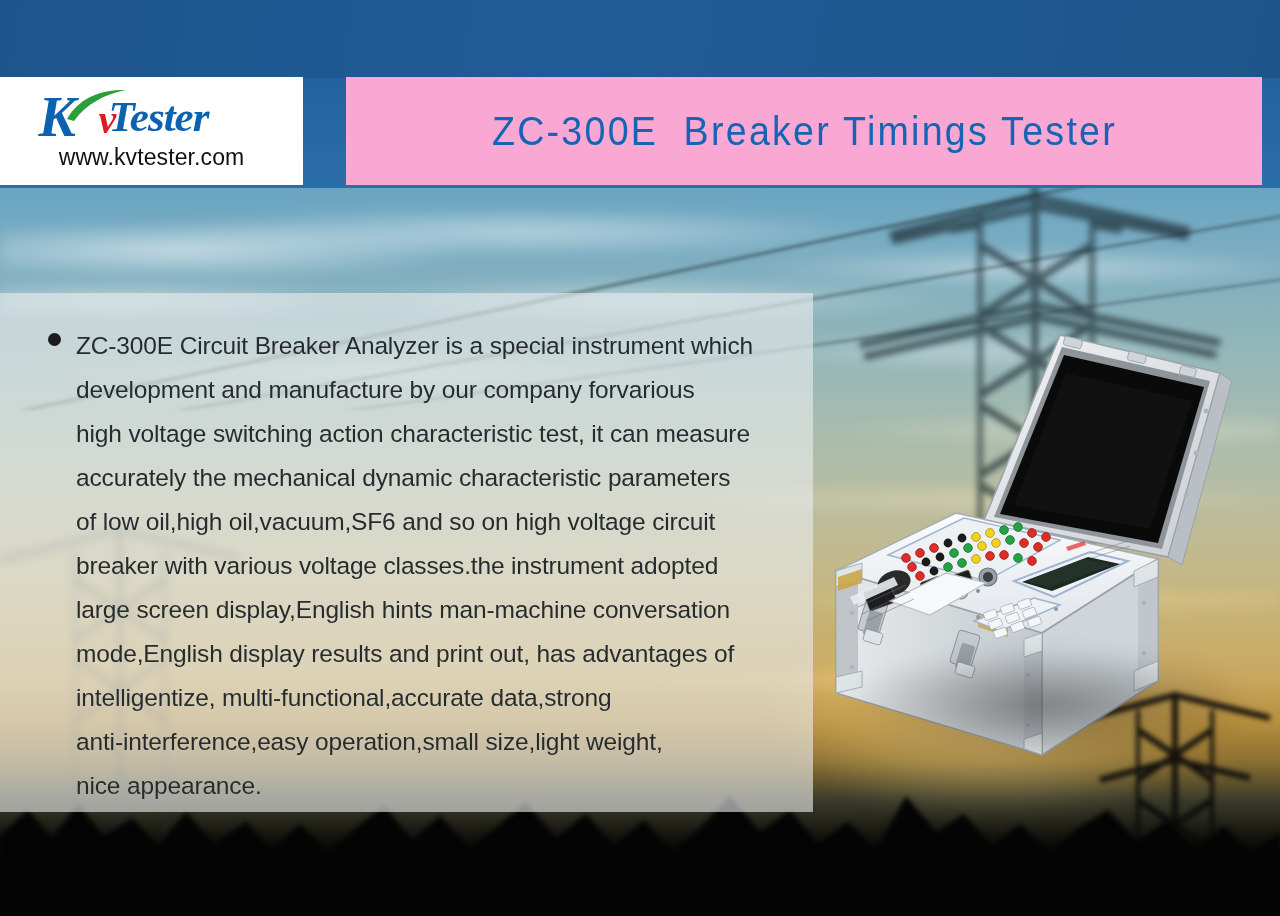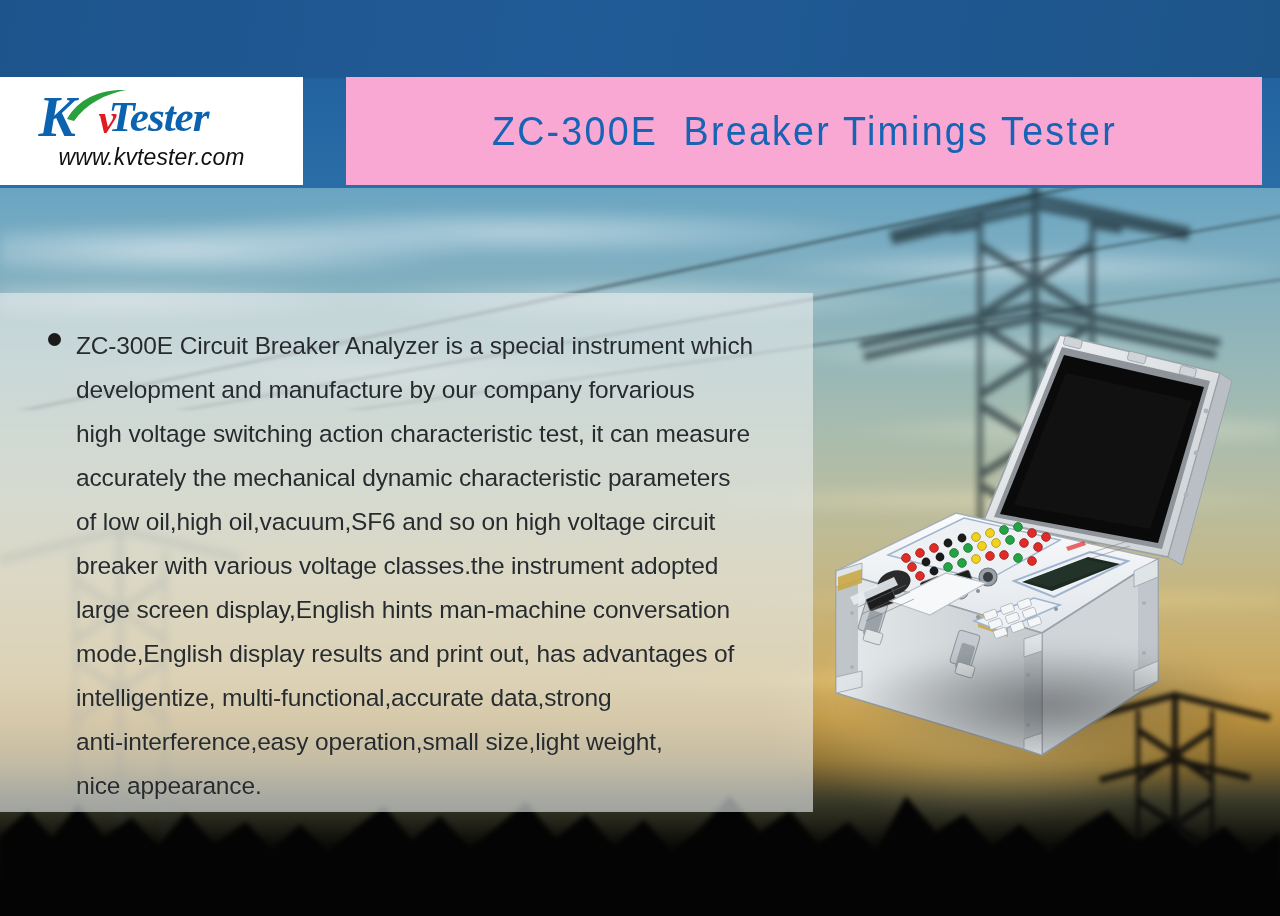--- a/index.html
+++ b/index.html
@@ -96,21 +96,21 @@
     color:#e11b22;
   }
   .logo-tester{
     position:absolute;left:72px;top:4px;
     font-family:"Liberation Serif", serif;
     font-weight:bold;font-style:italic;font-size:43px;line-height:44px;
     color:#0b63b0;letter-spacing:-1px;
   }
   .logo-url{
     font-family:"Liberation Sans", sans-serif;
-    font-size:23px;color:#111;letter-spacing:.1px;text-align:center;font-style:italic;
+    font-size:23px;color:#111;letter-spacing:.1px;text-align:center;
   }
 
   
   .title-box{
     position:absolute;left:346px;top:77px;width:916px;height:108px;
     background:#f9a8d4;display:flex;align-items:center;justify-content:center;
   }
   .title-text{
     font-family:"Liberation Sans", sans-serif;
     font-size:40px;font-weight:400;color:#1763b4;

